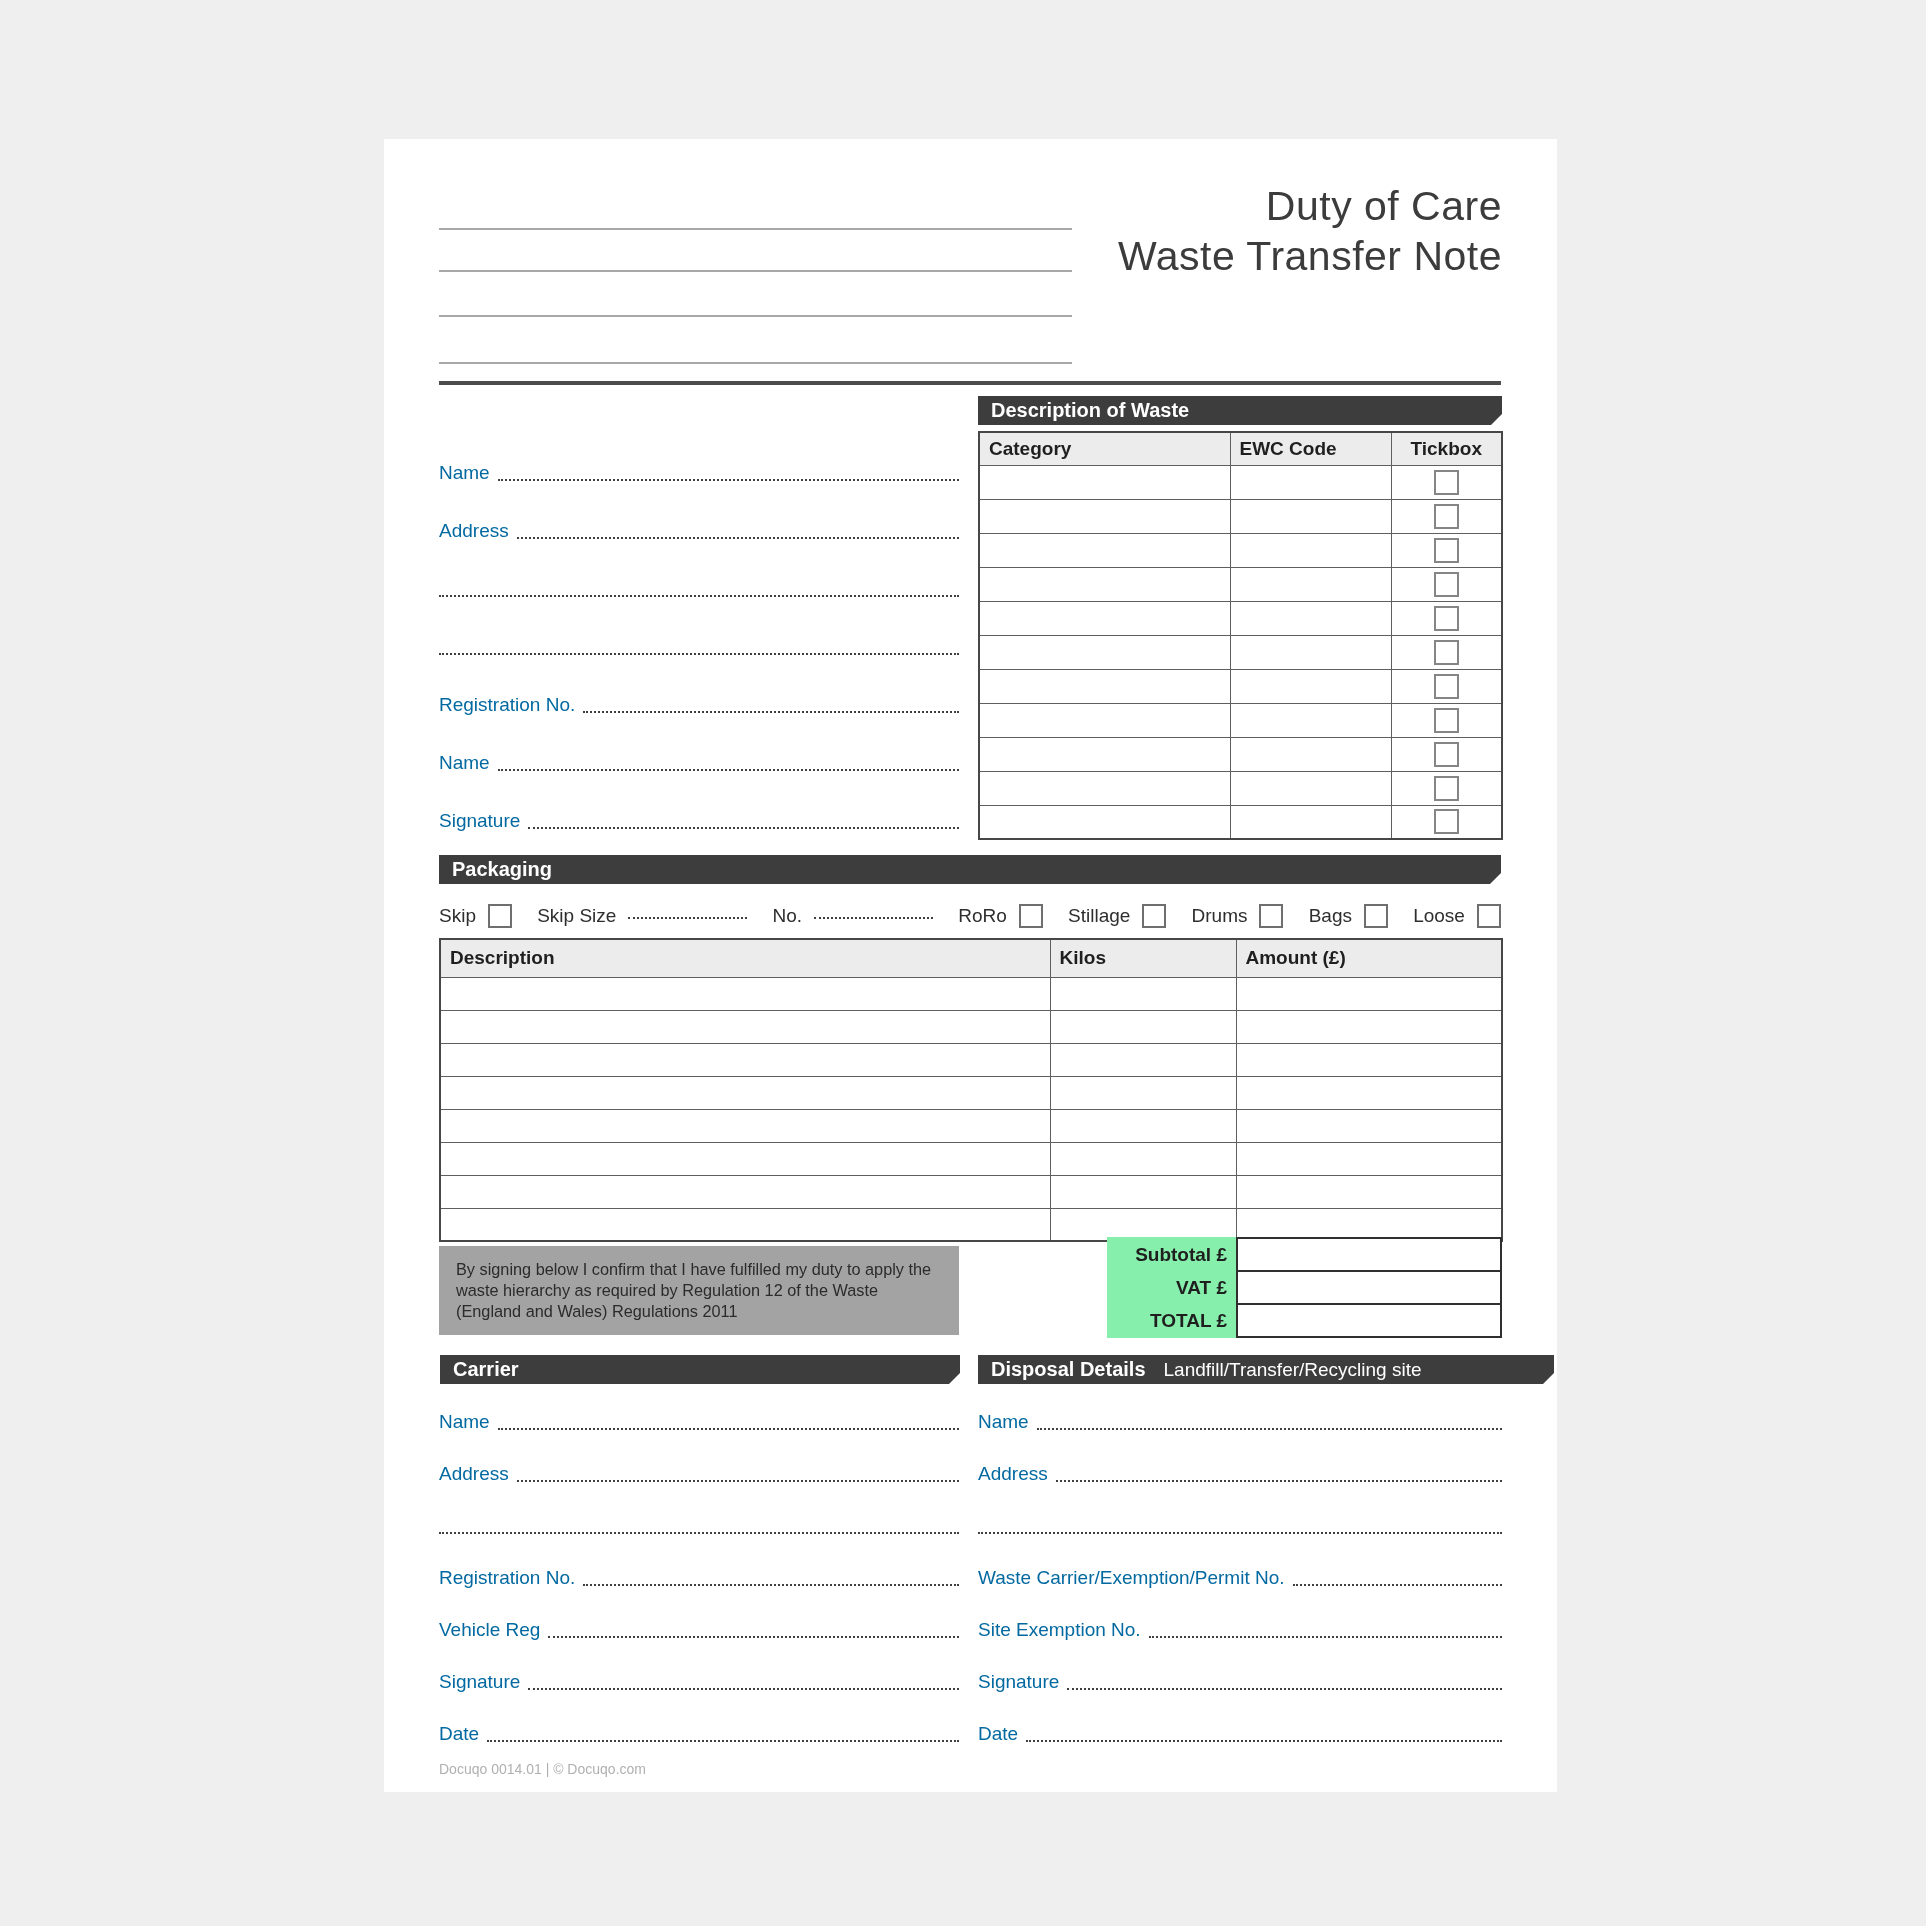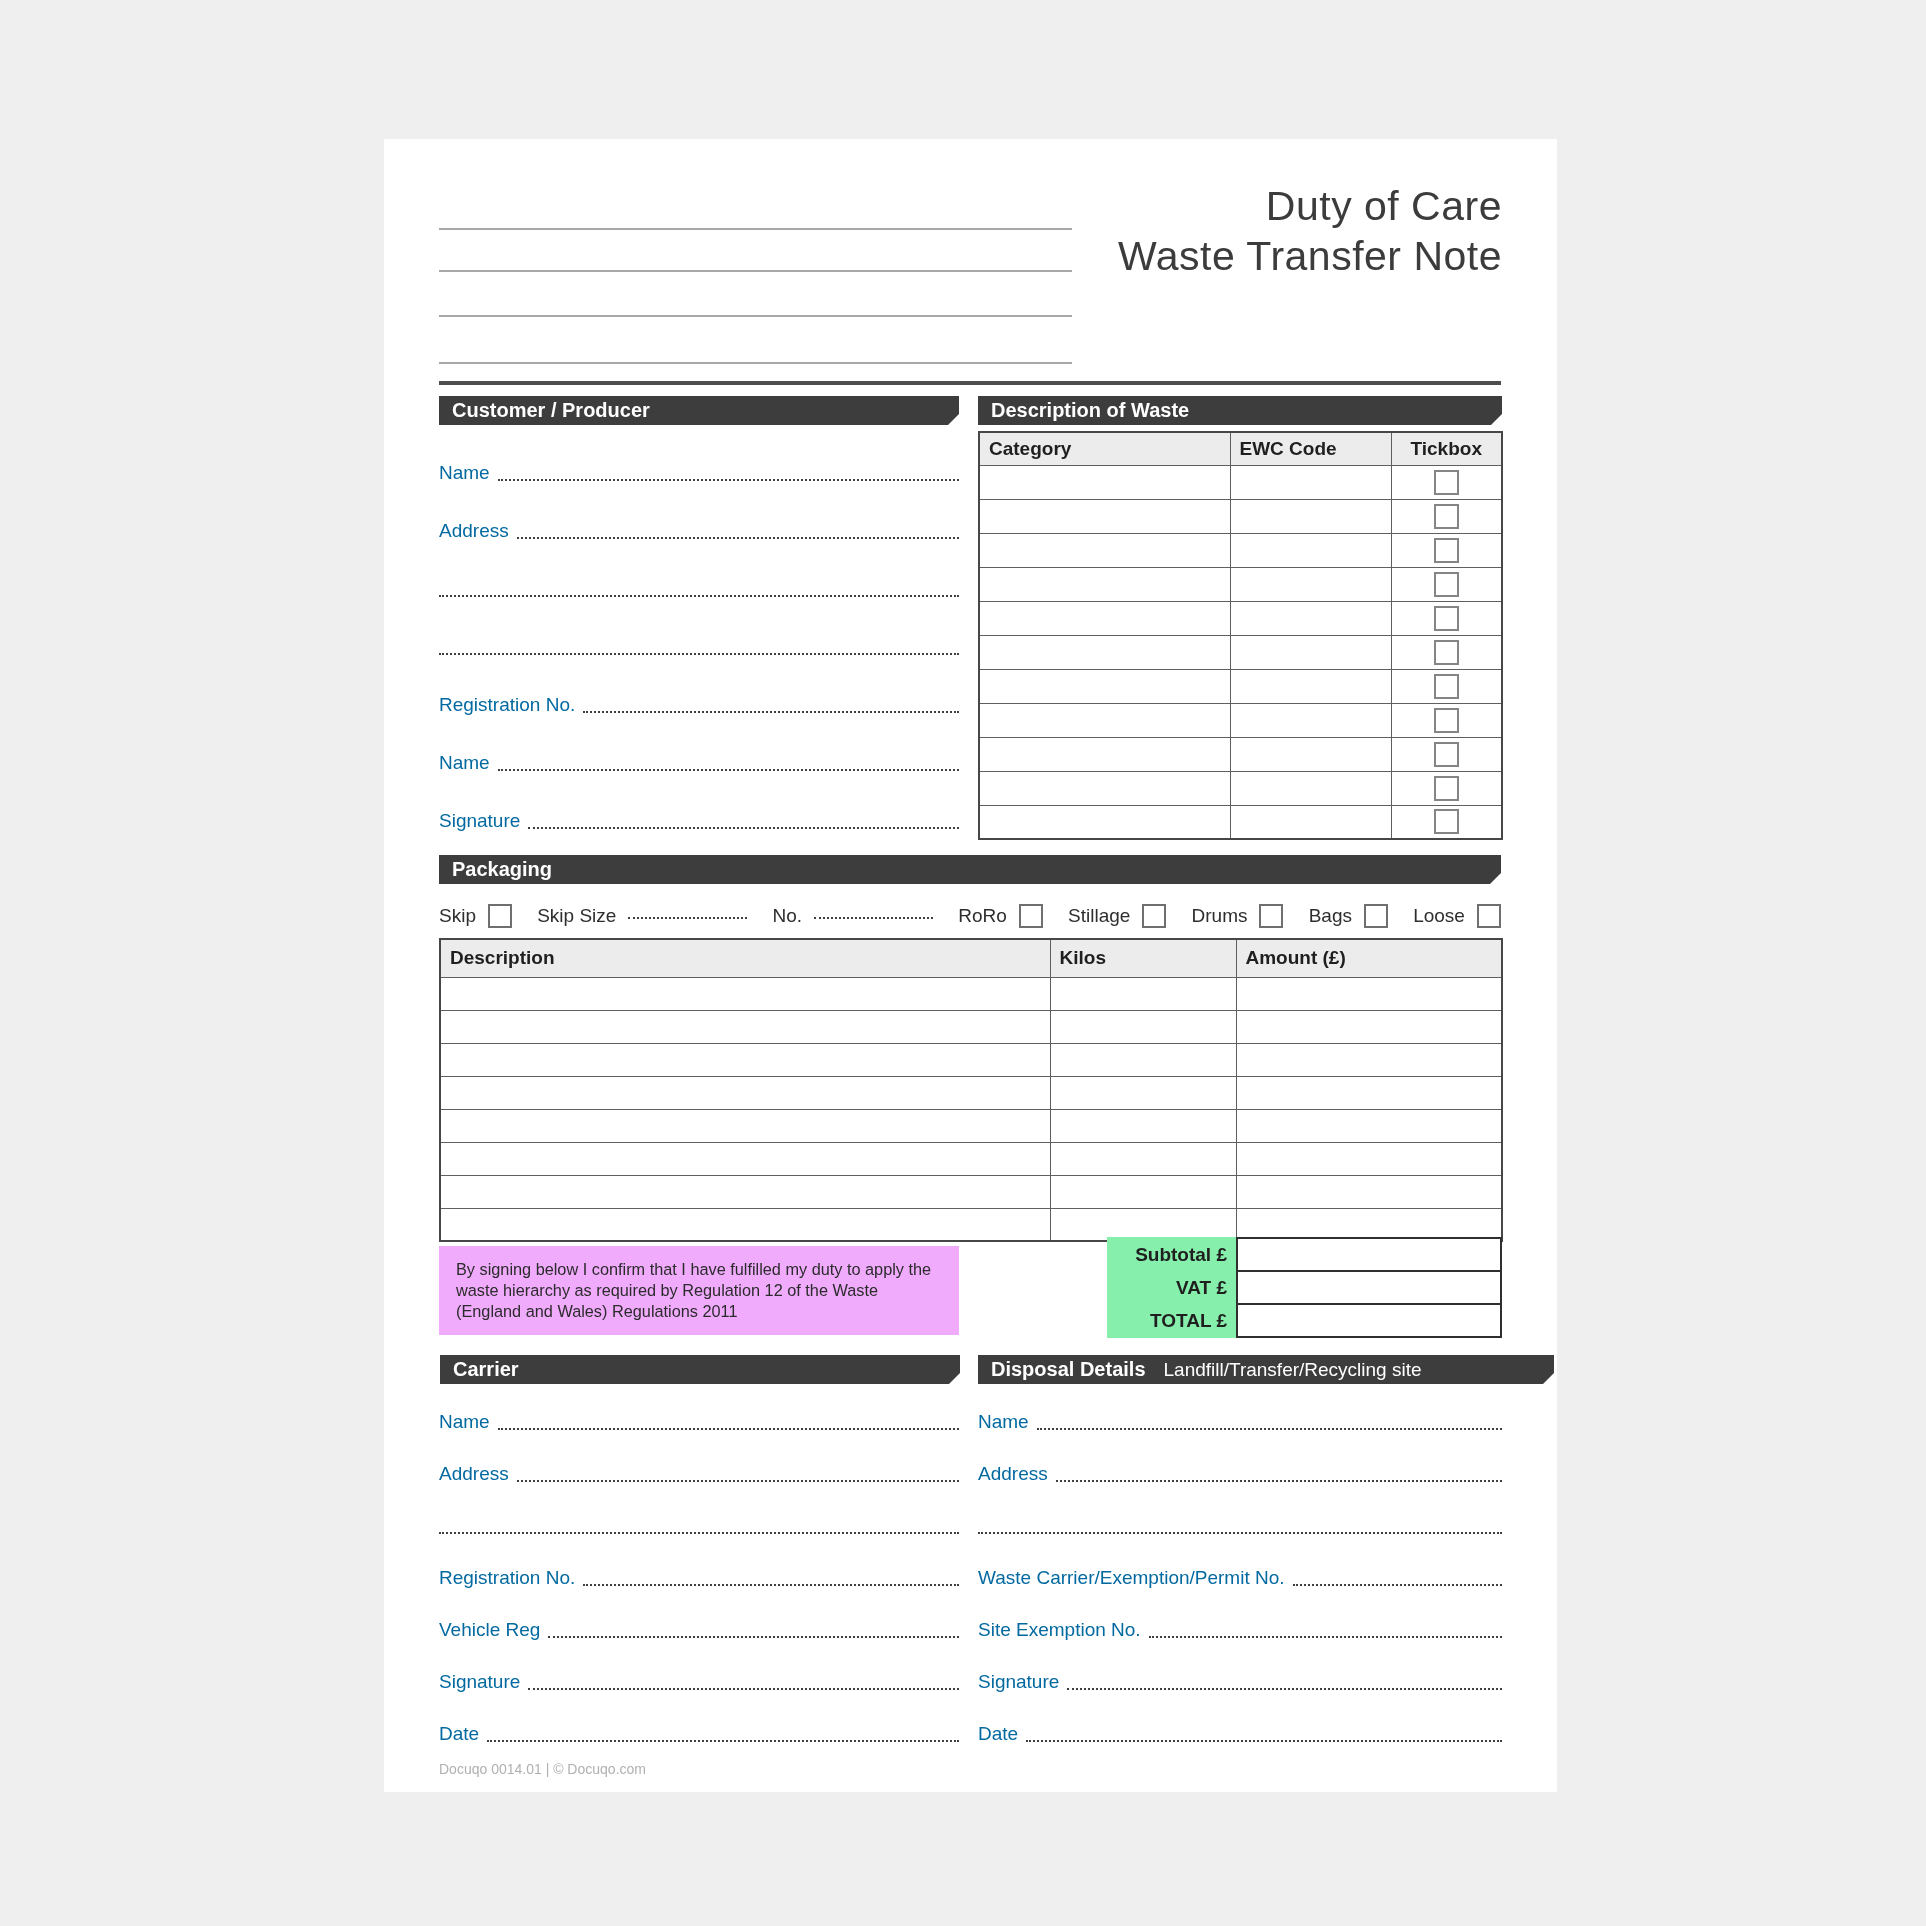--- a/index.html
+++ b/index.html
@@ -58,21 +58,21 @@
   .totals{position:absolute;left:723px;top:1098px;width:395px;}
   .trow{display:flex;height:35px;margin-top:-2px;}
   .trow:first-child{margin-top:0;}
   .tlabel{width:129px;background:#86efac;font-size:19px;font-weight:bold;color:#1f1f1f;
           display:flex;align-items:center;justify-content:flex-end;padding-right:9px;box-sizing:border-box;}
   .tbox{width:266px;background:#fff;border:2px solid #2f2f2f;box-sizing:border-box;}
 
   
   .statement{
     position:absolute;left:55px;top:1107px;width:520px;box-sizing:border-box;
-    background:#f0abfc;padding:13px 17px;font-size:16.3px;line-height:21px;color:#2b2b2b;
+    background:#a3a3a3;padding:13px 17px;font-size:16.3px;line-height:21px;color:#2b2b2b;
   }
 
   .footer{position:absolute;left:55px;top:1622px;font-size:14px;color:#b0b0b0;}
 </style>
 </head>
 <body>
 
 <div class="page">
 
   <div class="lh-line" style="top:89px"></div>
@@ -80,23 +80,20 @@
   <div class="lh-line" style="top:176px"></div>
   <div class="lh-line" style="top:223px"></div>
 
   <div class="doc-title">
     <div>Duty of Care</div>
     <div>Waste Transfer Note</div>
   </div>
 
   <div class="top-rule"></div>
 
-  <div class="bar" style="left:55px;top:257px;width:520px;">
-    <span>Customer / Producer</span>
-  </div>
   <div class="bar" style="left:594px;top:257px;width:524px;">
     <span>Description of Waste</span>
   </div>
 
   <div class="fields" id="customer-fields" style="left:55px;top:297px;width:520px;padding-top:24px;">
       <div class="frow">
         <span class="flabel">Name</span>
         <span class="dots"></span>
       </div>
       <div class="frow">

